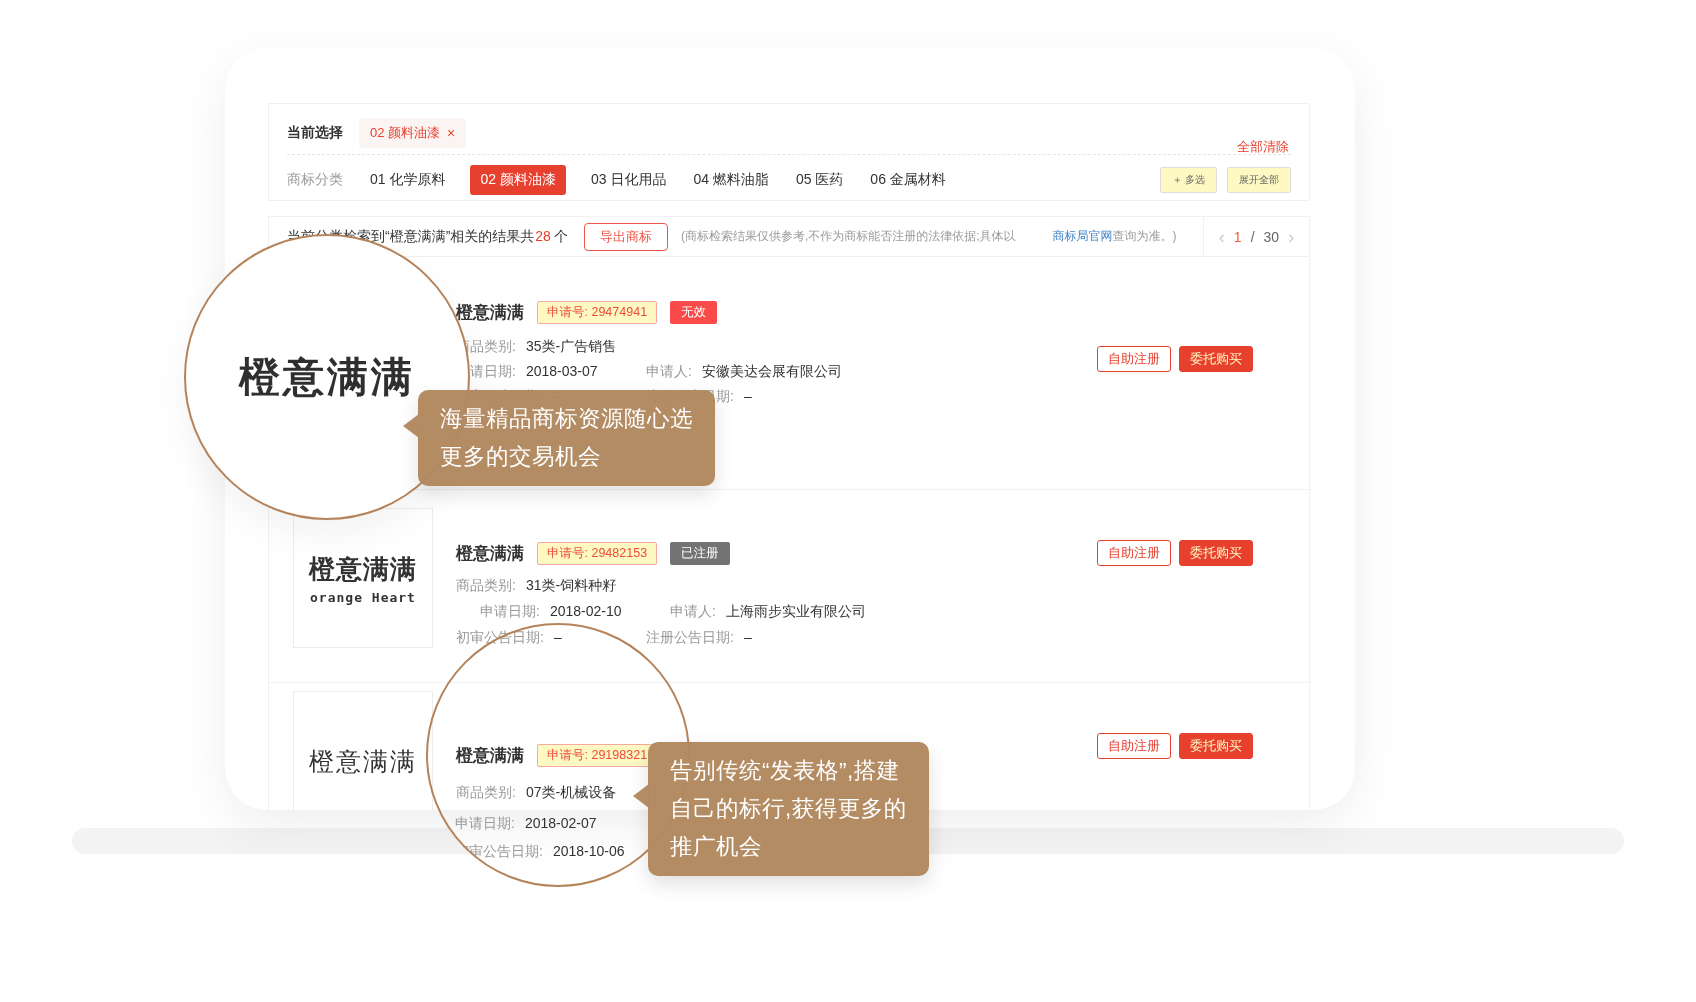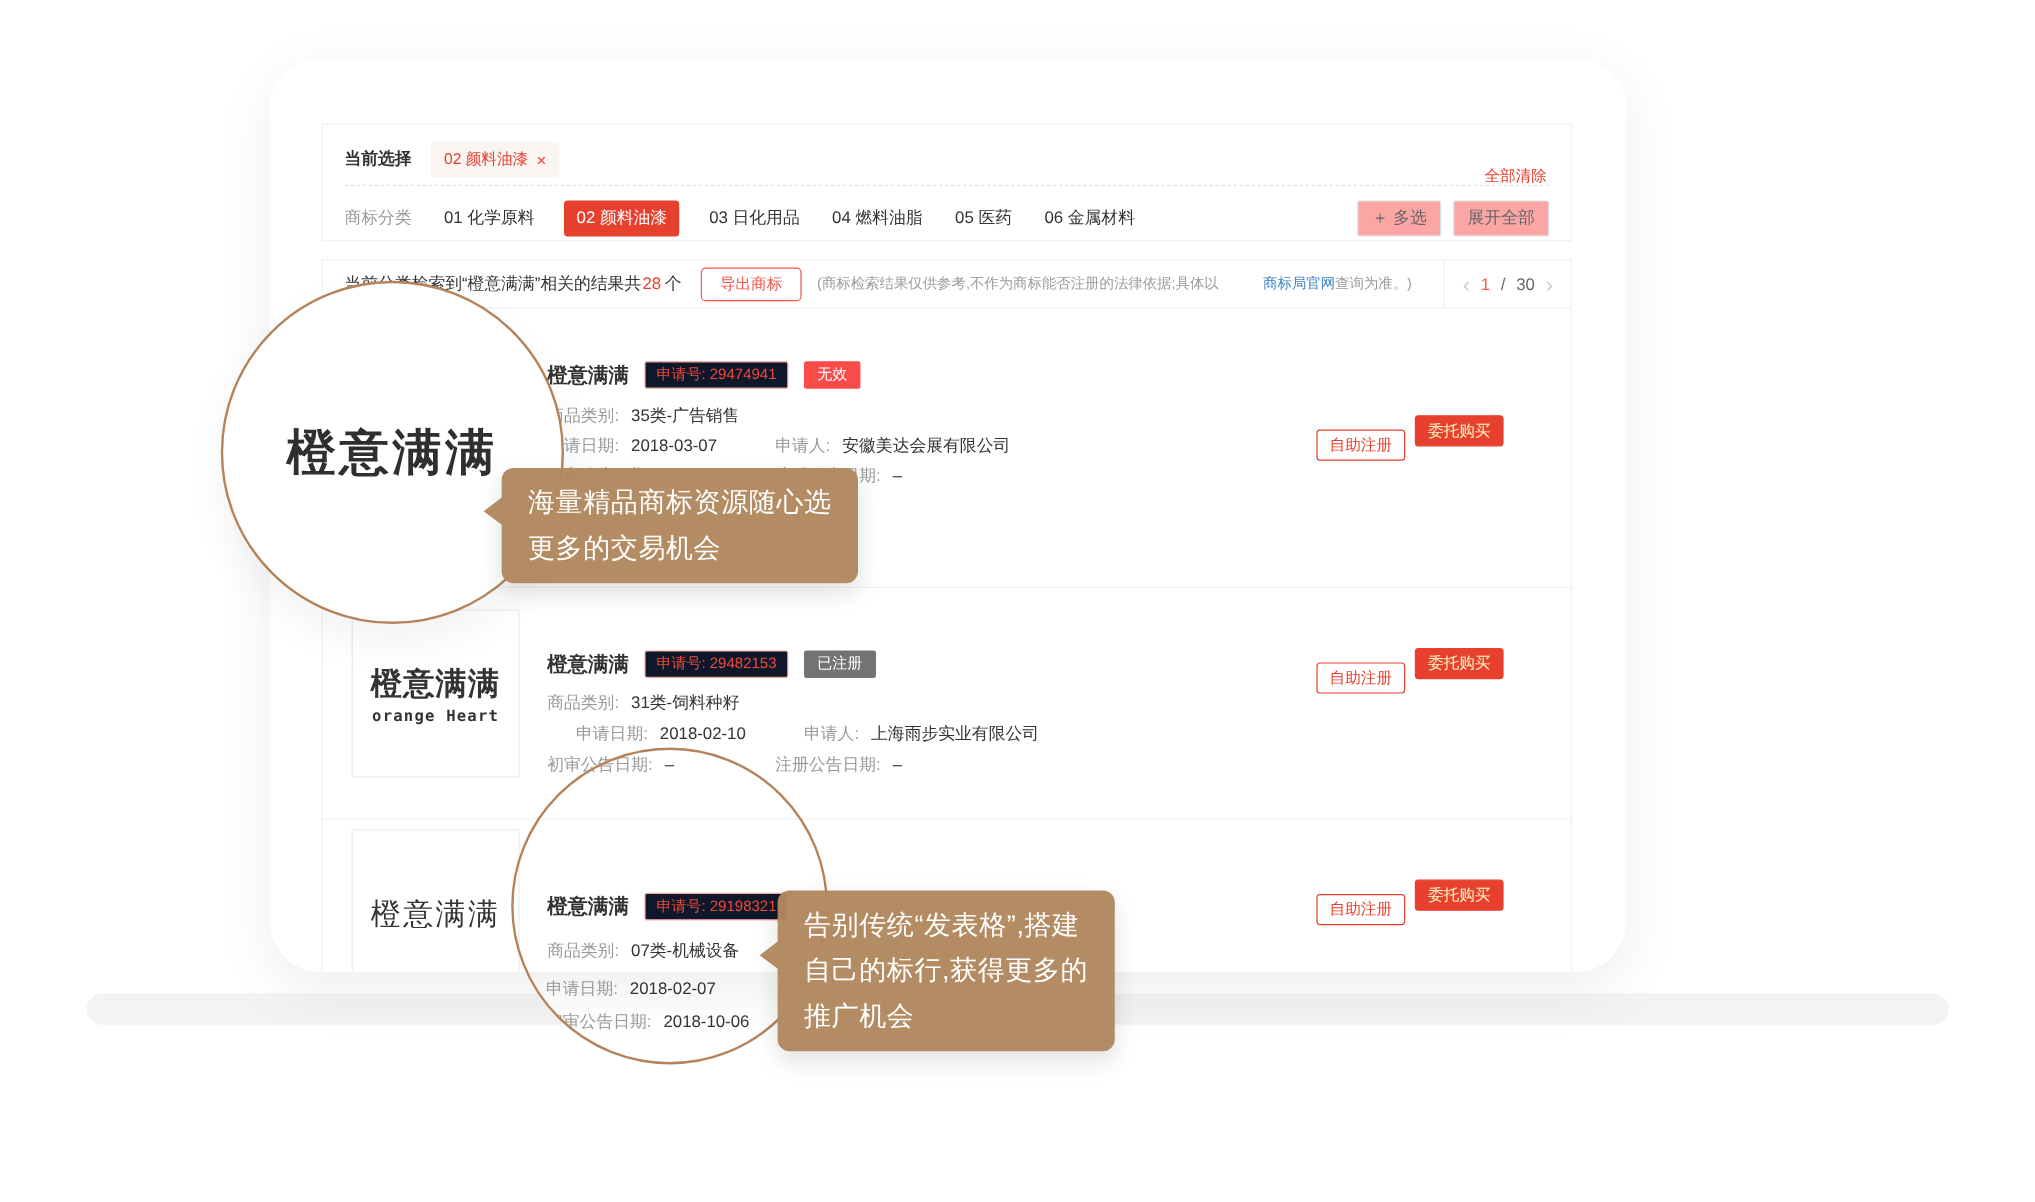--- a/index.html
+++ b/index.html
@@ -26,21 +26,21 @@
   .filter-tag .x { font-size:14px; line-height:10px; }
   .clear-all { position:absolute; right:20px; top:18px; color:#e8402e; font-size:13px; cursor:pointer;margin-top:16px; }
   .dash-divider { margin:6px 18px 0 18px; border-top:1px dashed #e4e4e4; }
 
   
   .cat-row { display:flex; align-items:center; gap:27px; padding:12px 18px 0 18px; }
   .cat-label { color:#9a9a9a; font-size:14px; }
   .cat-item { font-size:14px; color:#333; cursor:pointer; white-space:nowrap; }
   .cat-item.selected { background:#e8402e; color:#fff; padding:6px 10px; border-radius:3px; margin:-6px -2px; }
   .cat-actions { margin-left:auto; display:flex; gap:10px; }
-  .ghost-btn { border:1px solid #ddd; background:#fca5a5; color:#666; font-size:14px; padding:5px 11px; border-radius:2px; cursor:pointer; white-space:nowrap; font-family:inherit; }
+  .ghost-btn { border:1px solid #ddd; background:#fef9c3; color:#666; font-size:10px; padding:5px 11px; border-radius:2px; cursor:pointer; white-space:nowrap; font-family:inherit; }
 
   
   .results-header { position:relative; height:40px; display:flex; align-items:center; padding-left:18px; border-bottom:1px solid #f0f0f0; }
   .summary { font-size:14px; color:#333; white-space:nowrap; }
   .summary .count { color:#e8402e; margin:0 3px 0 1px; }
   .export-btn { margin-left:16px; border:1px solid #f0564a; color:#f0564a; background:#fff; font-size:13px; padding:4px 15px; border-radius:4px; cursor:pointer; white-space:nowrap; font-family:inherit; }
   .disclaimer { margin-left:13px; font-size:12px; color:#9b9b9b; white-space:nowrap; }
   .disclaimer .site-link { color:#3e84c8; cursor:pointer;padding-left:37px; }
   .pagination { position:absolute; right:0; top:0; width:106px; height:40px; border-left:1px solid #f0f0f0; display:flex; align-items:center; justify-content:center; gap:9px; font-size:14px; color:#666; }
   .pg-chev { color:#ccc; font-size:18px; line-height:14px; cursor:pointer; }
@@ -55,37 +55,37 @@
   .thumb { position:absolute; left:24px; width:140px; height:140px; border:1px solid #ececec; background:#fff; display:flex; flex-direction:column; align-items:center; justify-content:center; cursor:pointer; }
   .r1 .thumb { top:40px; } .r2 .thumb { top:18px; } .r3 .thumb { top:8px; }
   .thumb-main { font-size:25px; color:#333; letter-spacing:2px; font-weight:500; white-space:nowrap; }
   .thumb-main.calligraphy { font-family:"DejaVu Serif","Liberation Serif",serif; font-weight:bold; font-size:26px; letter-spacing:1px; }
   .thumb-sub { font-family:"DejaVu Sans Mono","Liberation Mono",monospace; font-size:13px; font-weight:bold; color:#333; letter-spacing:1px; margin-top:3px; }
 
   .details { position:absolute; left:187px; top:0; width:620px; height:100%; }
   .name-line { position:absolute; display:flex; align-items:center; gap:13px; }
   .r1 .name-line { top:44px; } .r2 .name-line { top:52px; } .r3 .name-line { top:61px; }
   .tm-name { font-size:17px; font-weight:bold; color:#333; white-space:nowrap; }
-  .appno-tag { border:1px solid #f6a9a0; background:#0f172a; color:#f04a3a; font-size:12.5px; padding:2px 9px; border-radius:2px; white-space:nowrap; }
+  .appno-tag { border:1px solid #f6a9a0; background:#fef9c3; color:#f04a3a; font-size:12.5px; padding:2px 9px; border-radius:2px; white-space:nowrap; }
   .status { font-size:12.5px; color:#fff; padding:3px 11px; border-radius:2px; white-space:nowrap; }
   .status-invalid { background:#fa4b4b; }
   .status-registered { background:#737373; }
 
   .field-line { position:absolute; font-size:14px; white-space:nowrap; }
   .fl-label { color:#999; margin-right:10px; }
   .fl-value { color:#333; }
   .col2 { position:absolute; left:190px; top:0; white-space:nowrap; }
   .r1 .line-cat { top:81px; } .r2 .line-cat { top:87px; } .r3 .line-cat { top:101px; }
   .r1 .line-a { top:106px; } .r2 .line-a { top:113px;margin-left:24px; }
   .r1 .line-b { top:131px; } .r2 .line-b { top:139px; }
 
   .row-actions { position:absolute; display:flex; gap:8px; right:58px; }
   .r1 .row-actions { top:89px; } .r2 .row-actions { top:50px; } .r3 .row-actions { top:50px; }
   .btn { width:74px; height:26px; font-size:13px; border-radius:3px; cursor:pointer; font-family:inherit; line-height:24px; text-align:center; }
-  .btn-outline { border:1px solid #e8402e; color:#e8402e; background:#fff;margin-top:12px; }
+  .btn-outline { border:1px solid #e8402e; color:#e8402e; background:#fff; }
   .btn-solid { border:1px solid #e8402e; color:#fef9c3; background:#e8402e; }
 
   
   .magnifier1 { position:absolute; left:184px; top:234px; width:286px; height:286px; border-radius:50%; background:#fff; border:2px solid #b5835a; z-index:15; display:flex; align-items:center; justify-content:center; box-shadow:0 16px 36px rgba(0,0,0,.05); }
   .m1-text { font-size:41px; font-weight:bold; color:#2f2f2f; letter-spacing:3px; white-space:nowrap; }
 
   
   .m2-clip { position:absolute; left:426px; top:623px; width:264px; height:264px; border-radius:50%; overflow:hidden; z-index:16; pointer-events:none; }
   .m2-line { position:absolute; left:29px; font-size:14px; white-space:nowrap; }
   .m2-line.a { top:192px; } .m2-line.b { top:220px; }

